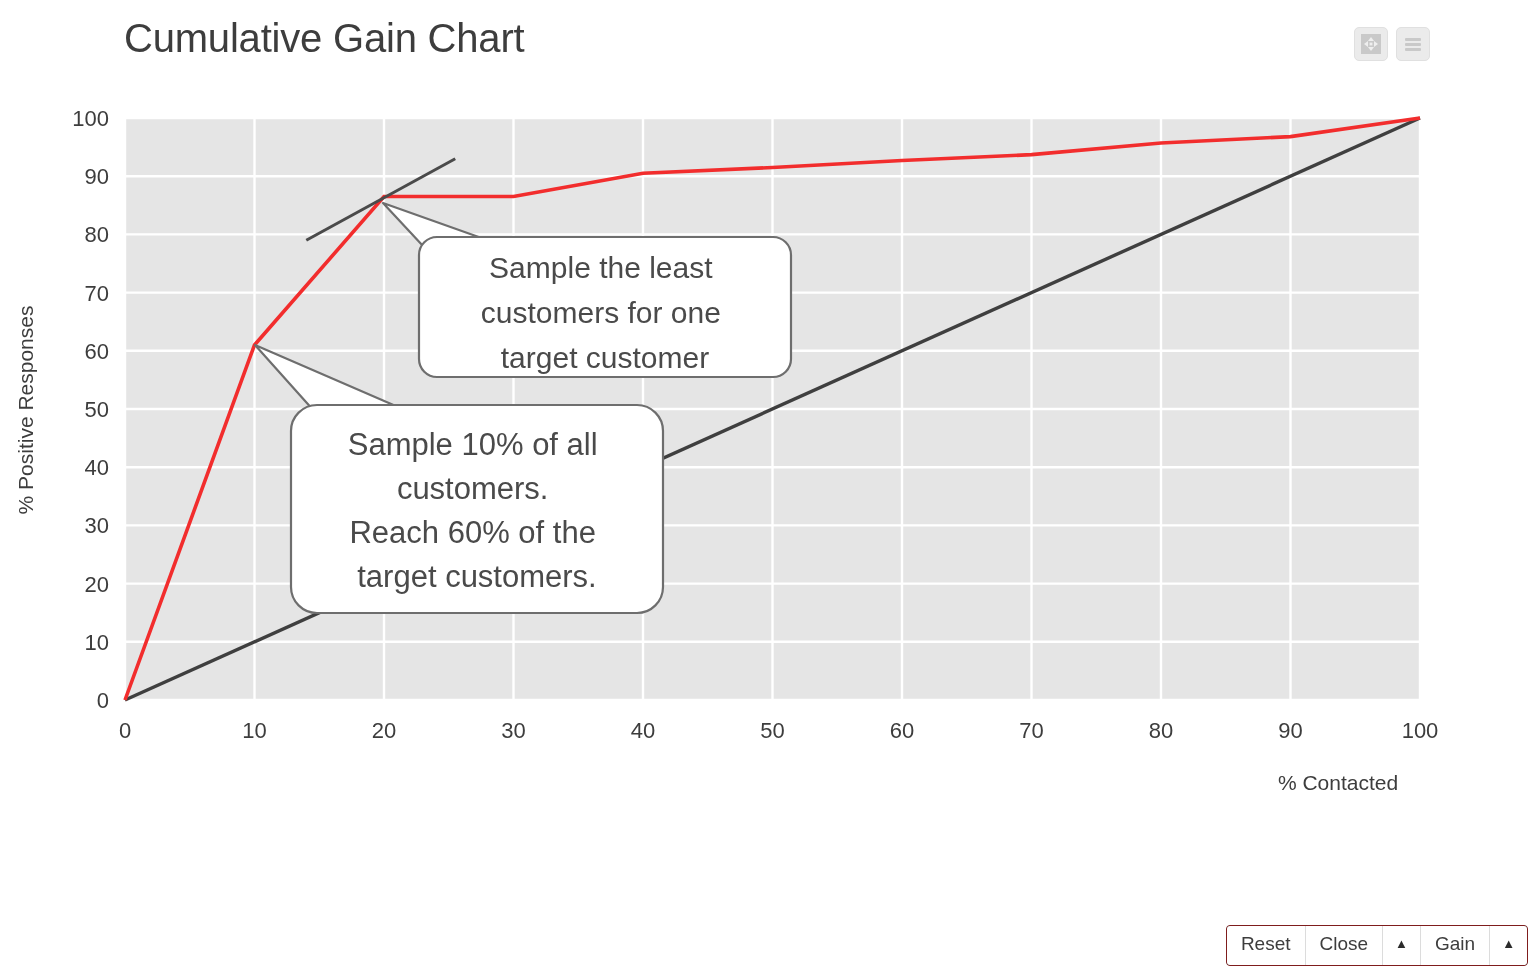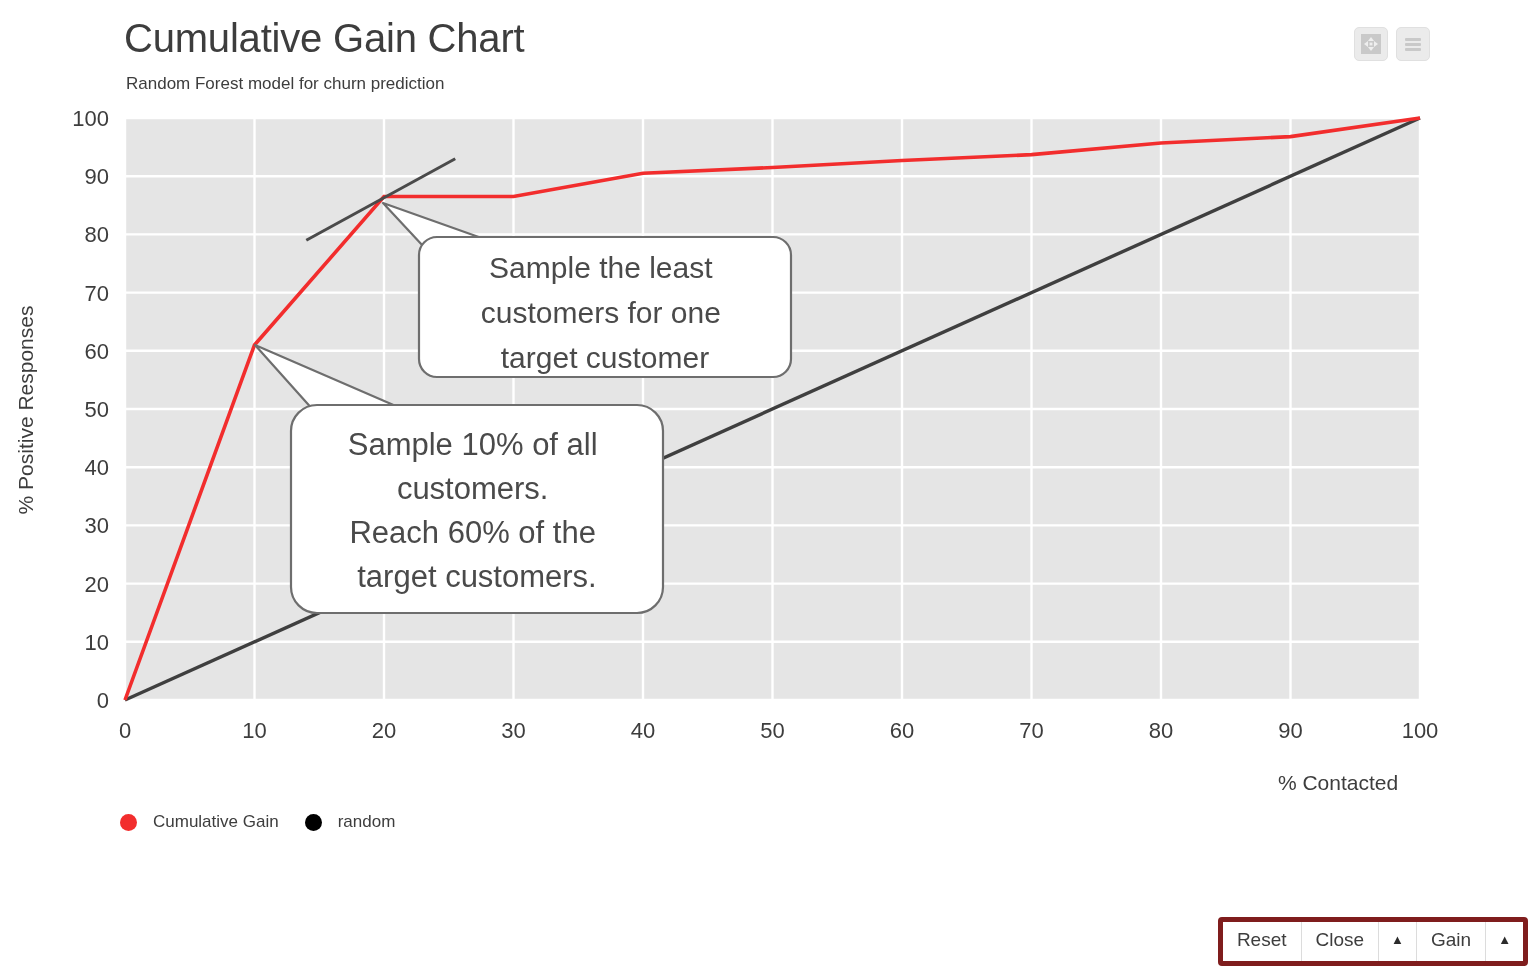--- a/index.html
+++ b/index.html
@@ -95,21 +95,21 @@
     font-size: 17px;
     white-space: nowrap;
   }
 
   
   #bottom-bar {
     position: absolute;
     right: 8px;
     bottom: 6px;
     display: flex;
-    border: 5px solid #7f1d1d;
+    border: 1px solid #7f1d1d;
     border-radius: 4px;
     overflow: hidden;
     background: #404040;
     box-shadow: 0 0 0 1px rgba(255,255,255,0.6);
   }
   .bar-btn {
     font-family: "Liberation Sans", sans-serif;
     font-size: 19px;
     color: #3d3d3d;
     background: #ffffff;
@@ -126,21 +126,20 @@
     font-size: 13px;
     color: #2b2b2b;
   }
 </style>
 </head>
 <body>
 
 <div id="app">
 
   <div class="chart-title">Cumulative Gain Chart</div>
-  <div class="chart-subtitle">Random Forest model for churn prediction</div>
 
   <div class="icon-btn" id="btn-expand">
     <span>
       <svg width="32" height="32" viewBox="0 0 32 32">
         <rect x="6" y="6" width="20" height="20" fill="#c9c9c9"></rect>
         <path d="M16 9 L19 13 L13 13 Z" fill="#efefef"></path>
         <path d="M16 23 L19 19 L13 19 Z" fill="#efefef"></path>
         <path d="M9 16 L13 13 L13 19 Z" fill="#efefef"></path>
         <path d="M23 16 L19 13 L19 19 Z" fill="#efefef"></path>
         <rect x="14.6" y="14.6" width="2.8" height="2.8" fill="#efefef"></rect>
@@ -243,30 +242,20 @@
           <tspan id="c2l0" x="477" dy="0">Sample 10% of all</tspan>
           <tspan id="c2l1" x="477" dy="44">customers.</tspan>
           <tspan id="c2l2" x="477" dy="44">Reach 60% of the</tspan>
           <tspan id="c2l3" x="477" dy="44">target customers.</tspan>
         </text>
       </g>
 
     </svg>
   </div>
 
-  <div id="legend">
-    <div class="legend-item">
-      <span class="legend-dot" id="legend-dot-0" style="background: rgb(242, 45, 45);"></span>
-      <span class="legend-label">Cumulative Gain</span>
-    </div>
-    <div class="legend-item">
-      <span class="legend-dot" id="legend-dot-1" style="background: rgb(0, 0, 0);"></span>
-      <span class="legend-label">random</span>
-    </div>
-  </div>
 
   <div id="bottom-bar">
     <button class="bar-btn">Reset</button>
     <button class="bar-btn">Close</button>
     <button class="bar-btn caret">▲</button>
     <button class="bar-btn">Gain</button>
     <button class="bar-btn caret">▲</button>
   </div>
 
 </div>

